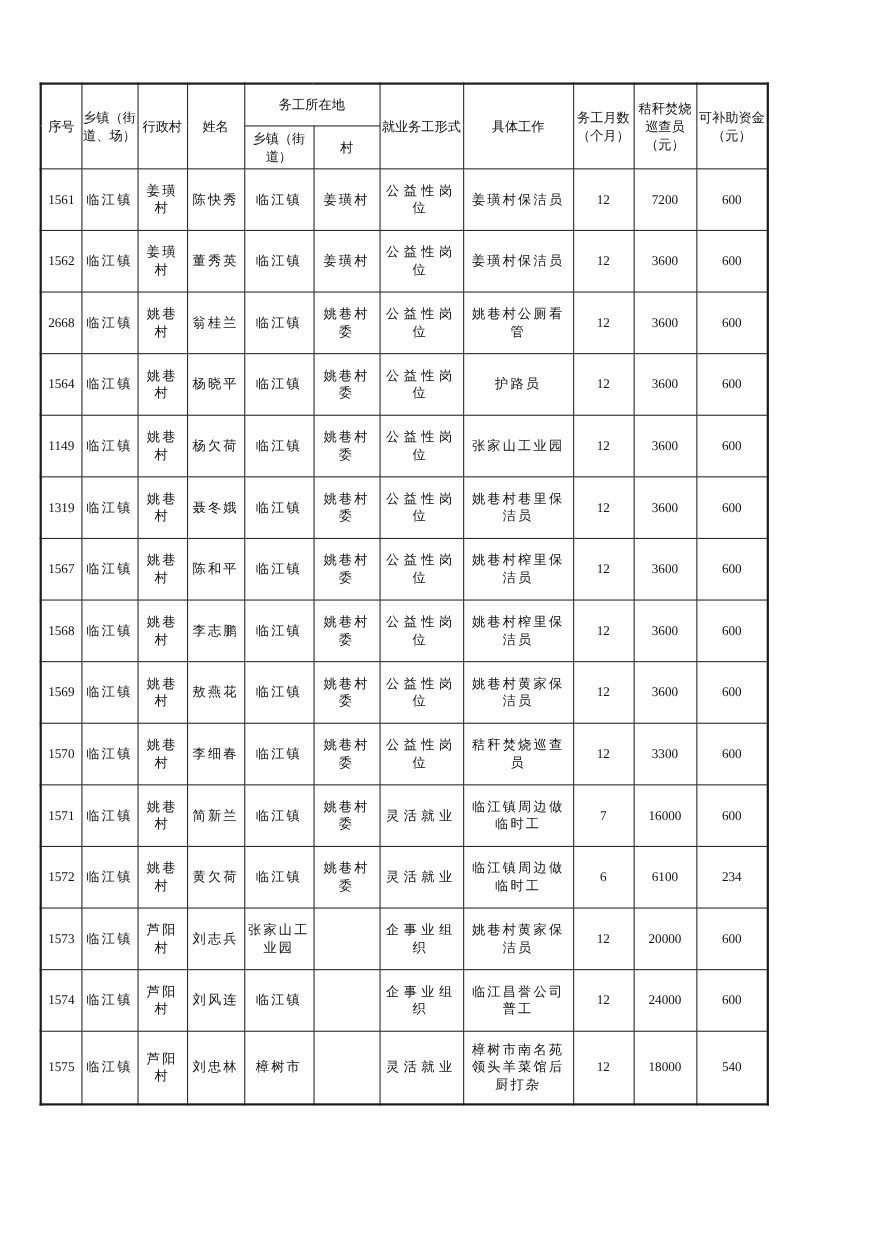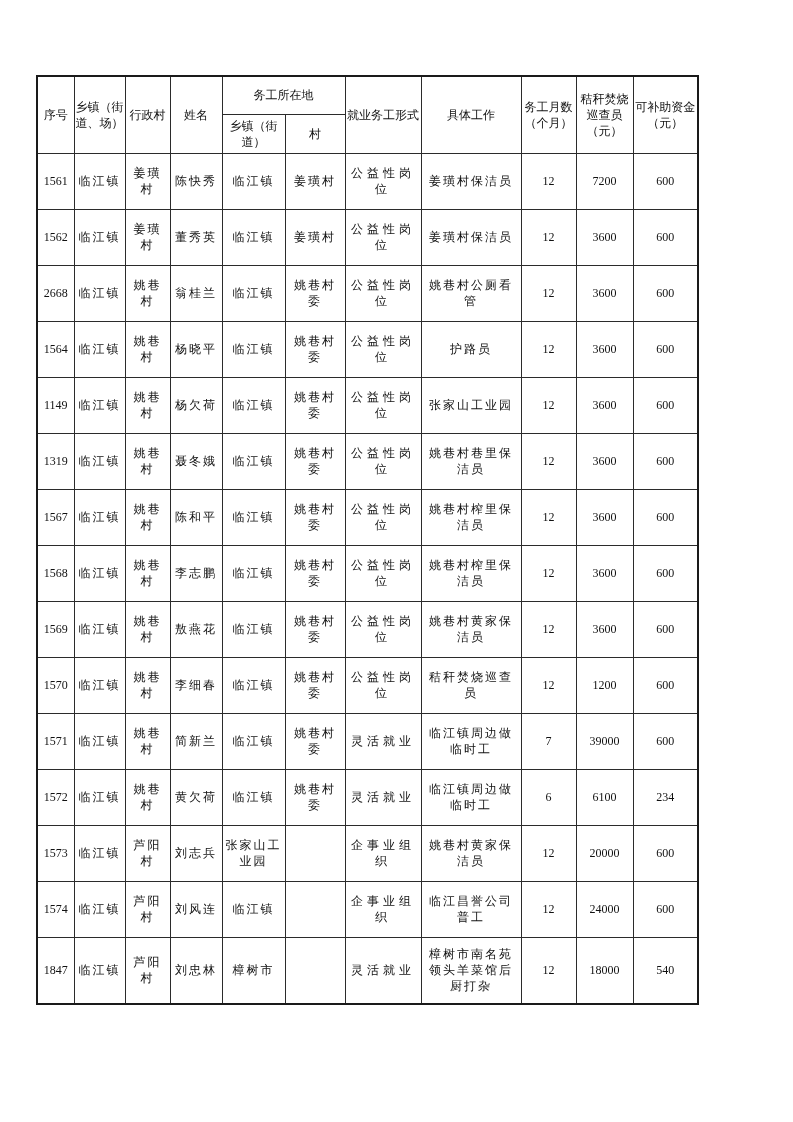--- a/index.html
+++ b/index.html
@@ -195,34 +195,34 @@
       <tr>
         <td class="num">1570</td>
         <td>临江镇</td>
         <td>姚巷村</td>
         <td>李细春</td>
         <td>临江镇</td>
         <td>姚巷村委</td>
         <td class="form">公益性岗位</td>
         <td>秸秆焚烧巡查员</td>
         <td class="num">12</td>
-        <td class="num">1200</td>
+        <td class="num">3300</td>
         <td class="num">600</td>
       </tr>
       <tr>
         <td class="num">1571</td>
         <td>临江镇</td>
         <td>姚巷村</td>
         <td>简新兰</td>
         <td>临江镇</td>
         <td>姚巷村委</td>
         <td class="form">灵活就业</td>
         <td>临江镇周边做临时工</td>
         <td class="num">7</td>
-        <td class="num">39000</td>
+        <td class="num">16000</td>
         <td class="num">600</td>
       </tr>
       <tr>
         <td class="num">1572</td>
         <td>临江镇</td>
         <td>姚巷村</td>
         <td>黄欠荷</td>
         <td>临江镇</td>
         <td>姚巷村委</td>
         <td class="form">灵活就业</td>
@@ -251,21 +251,21 @@
         <td>刘风连</td>
         <td>临江镇</td>
         <td></td>
         <td class="form">企事业组织</td>
         <td>临江昌誉公司普工</td>
         <td class="num">12</td>
         <td class="num">24000</td>
         <td class="num">600</td>
       </tr>
       <tr class="tall">
-        <td class="num">1847</td>
+        <td class="num">1575</td>
         <td>临江镇</td>
         <td>芦阳村</td>
         <td>刘忠林</td>
         <td>樟树市</td>
         <td></td>
         <td class="form">灵活就业</td>
         <td>樟树市南名苑领头羊菜馆后厨打杂</td>
         <td class="num">12</td>
         <td class="num">18000</td>
         <td class="num">540</td>

